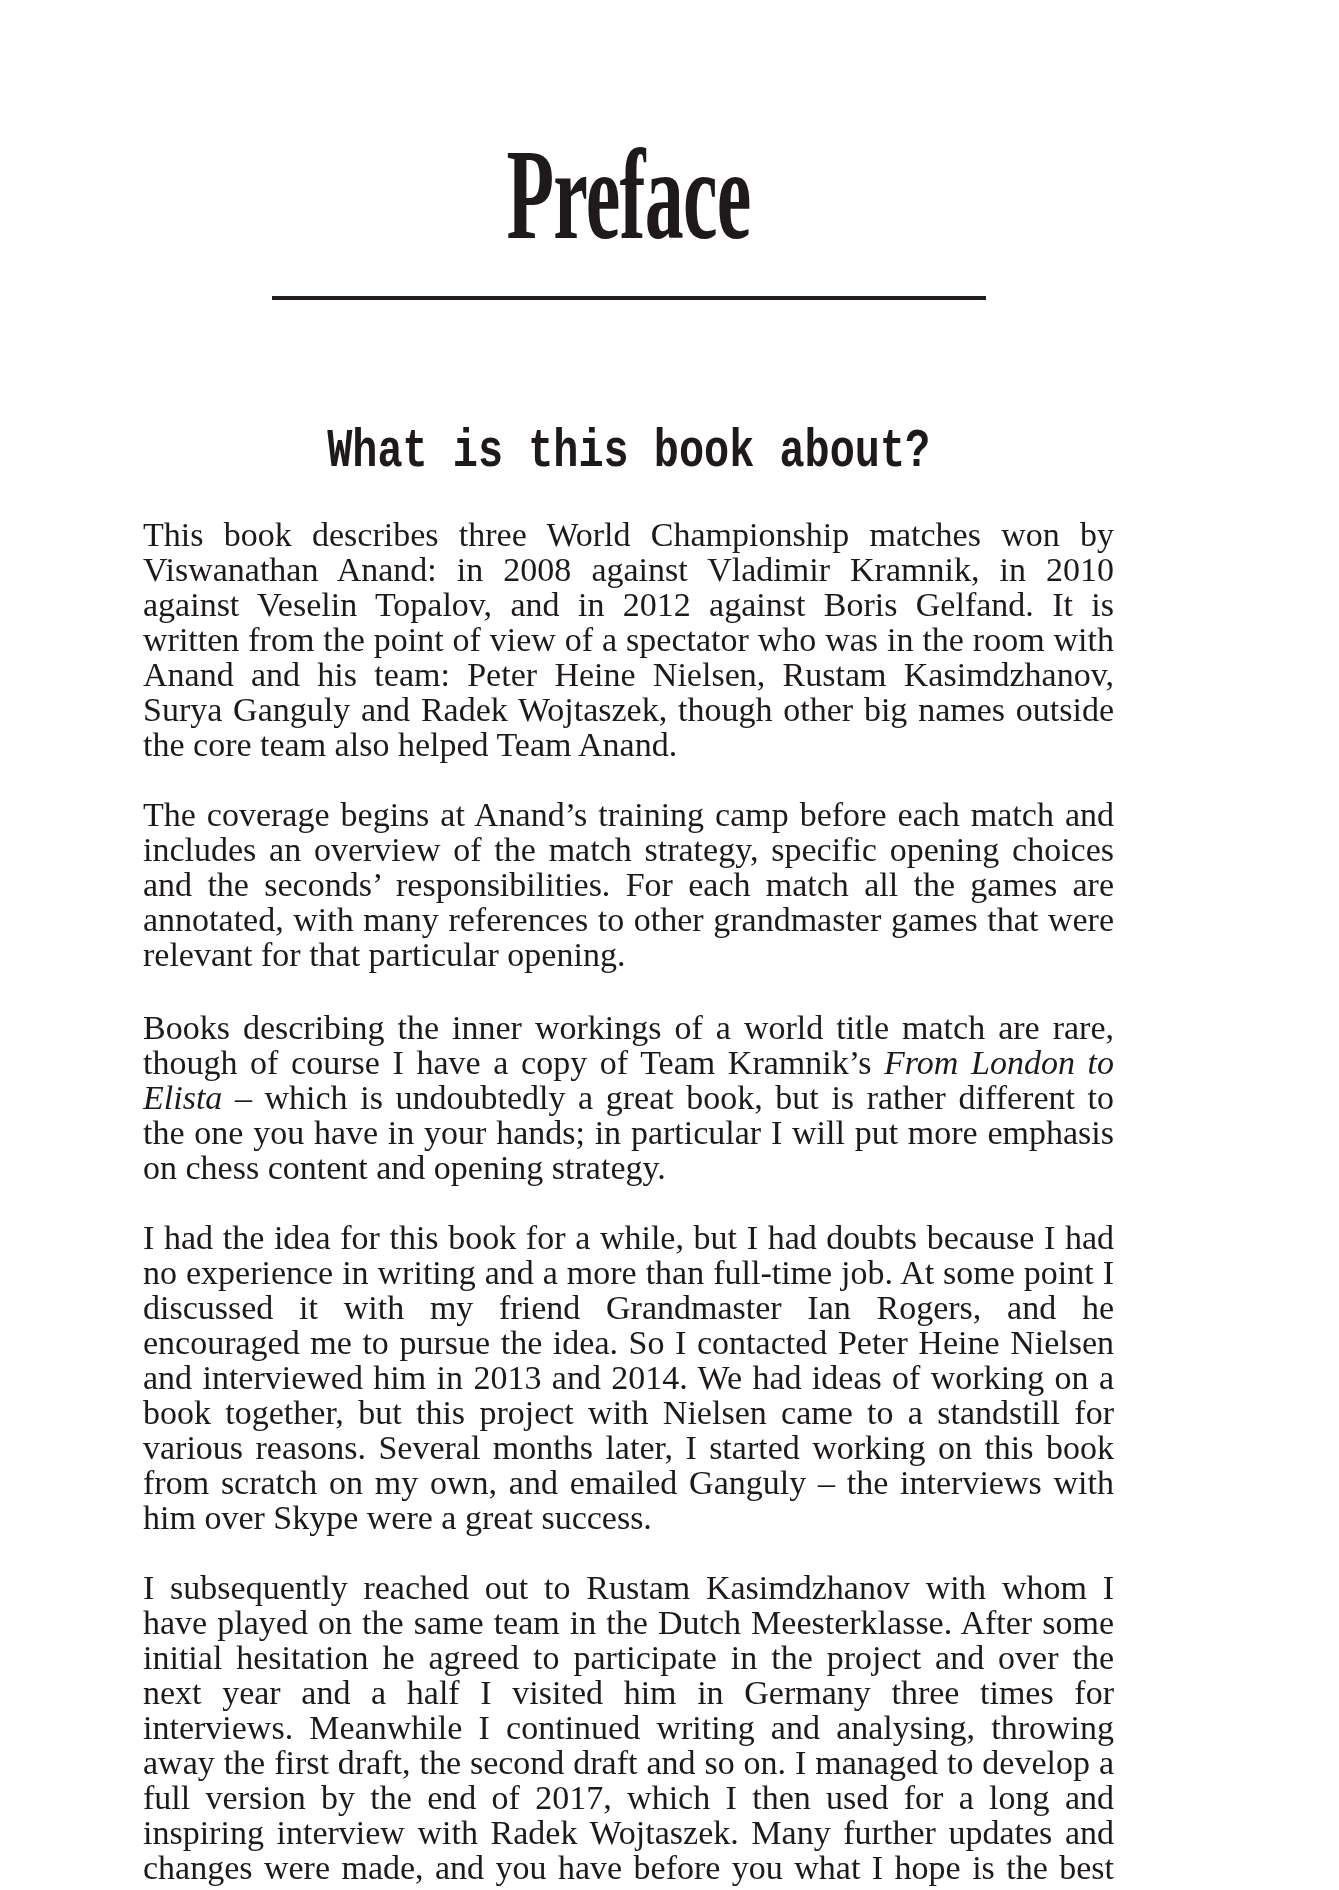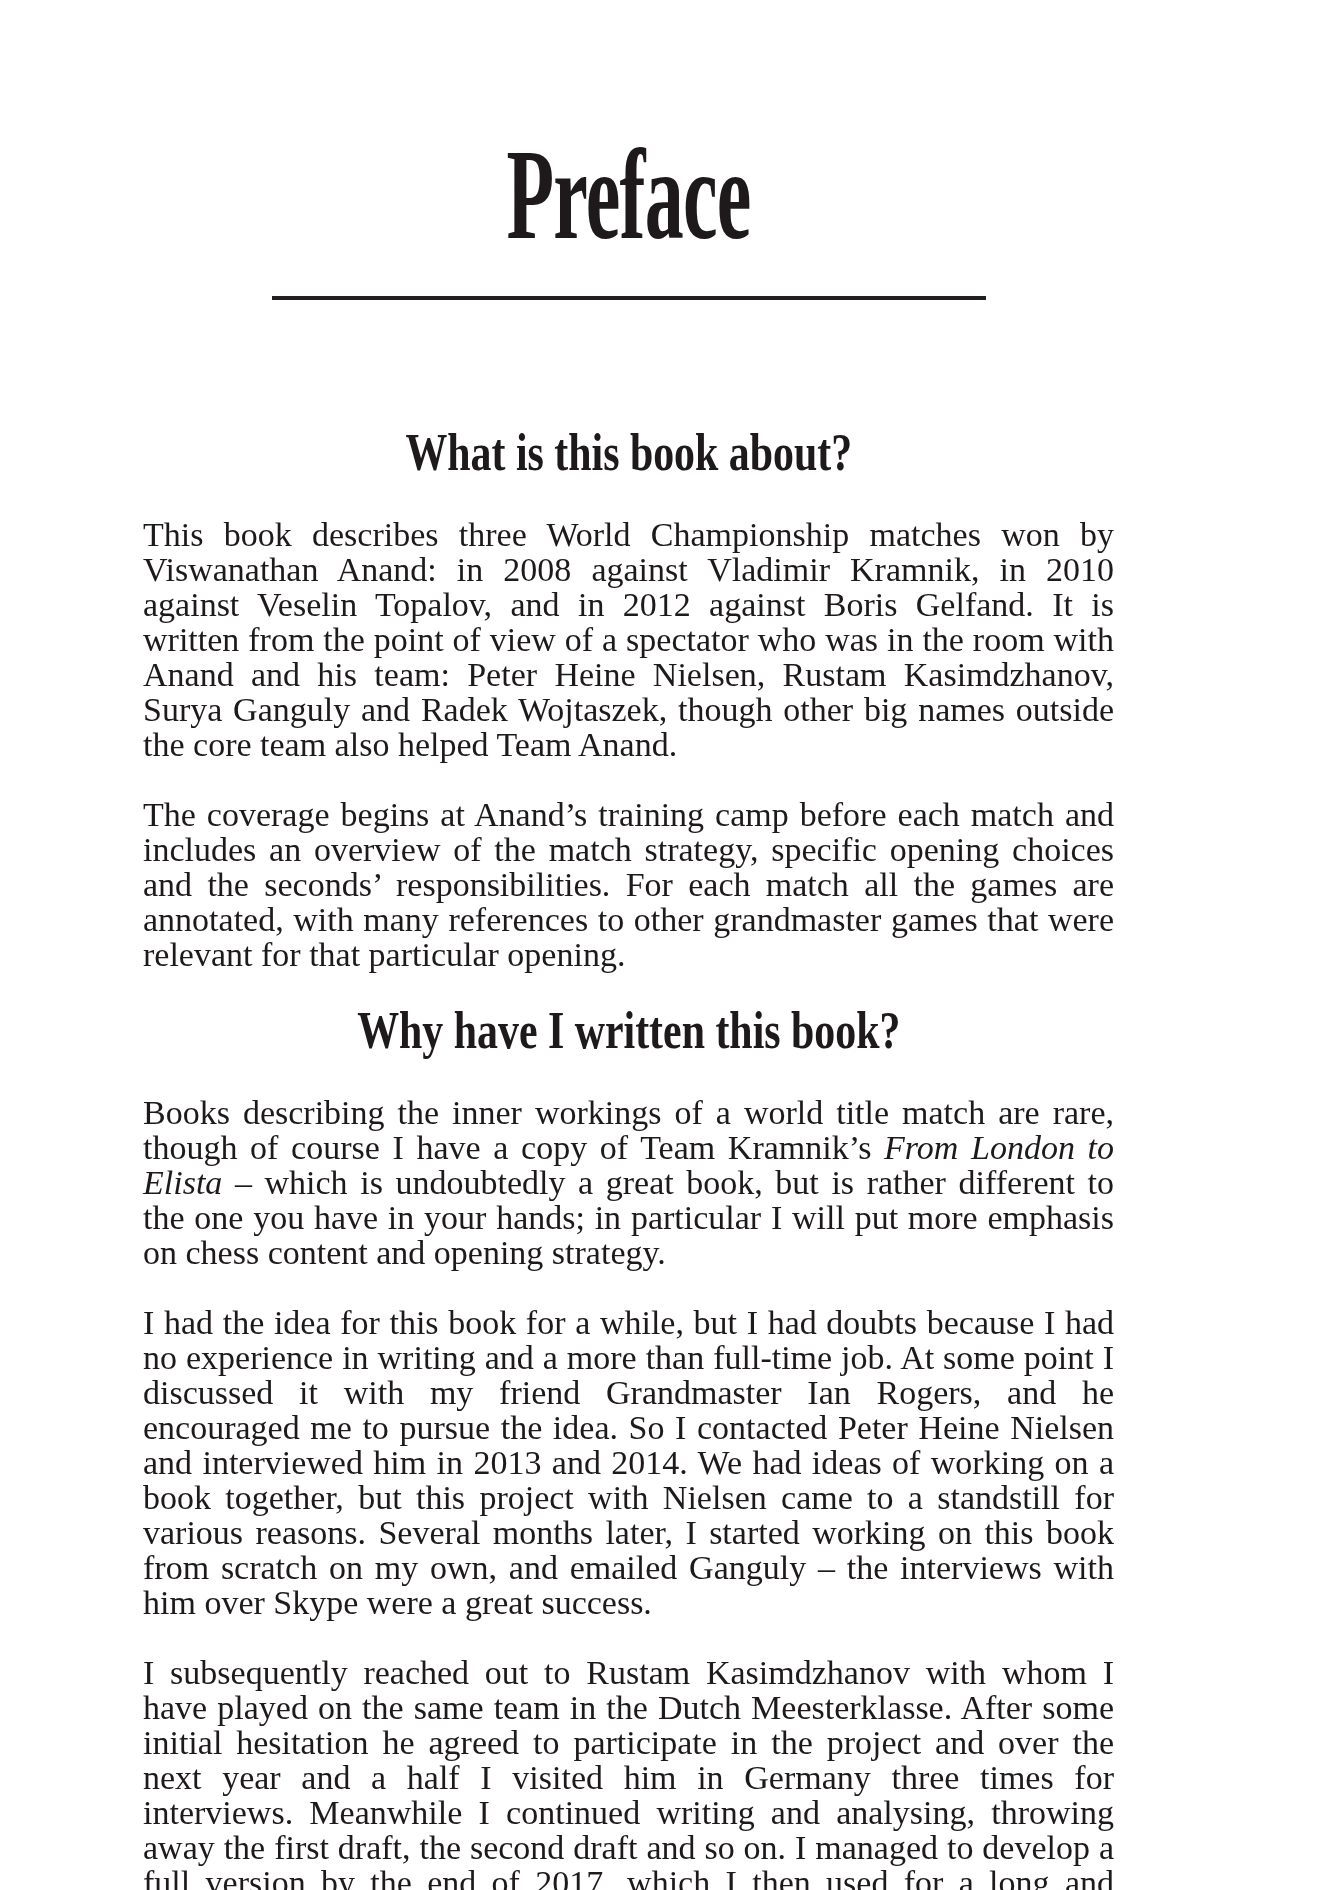--- a/index.html
+++ b/index.html
@@ -43,20 +43,21 @@
     border: none;
   }
   .section-heading {
     height: 53px;
     line-height: 53px;
     font-size: 53px;
     font-weight: bold;
     text-align: center;
     white-space: nowrap;
     margin: 0;
+    font-family: Liberation Mono, monospace;
   }
   .heading-what { margin-top: 126px; }
   .heading-why  { margin-top: 32px; }
   .section-heading .squeeze {
     display: inline-block;
     transform: scaleX(0.79);
     transform-origin: 50% 50%;
   }
   p.body-para {
     margin: 35px 0 0 0;
@@ -77,21 +78,20 @@
     <div class="book-title"><span class="squeeze">Preface</span></div>
 
     <div class="title-rule"></div>
 
     <h1 class="section-heading heading-what"><span class="squeeze">What is this book about?</span></h1>
 
     <p class="body-para para-first-of-section">This book describes three World Championship matches won by Viswanathan Anand: in 2008 against Vladimir Kramnik, in 2010 against Veselin Topalov, and in 2012 against Boris Gelfand. It is written from the point of view of a spectator who was in the room with Anand and his team: Peter Heine Nielsen, Rustam Kasimdzhanov, Surya Ganguly and Radek Wojtaszek, though other big names outside the core team also helped Team Anand.</p>
 
     <p class="body-para">The coverage begins at Anand’s training camp before each match and includes an overview of the match strategy, specific opening choices and the seconds’ responsibilities. For each match all the games are annotated, with many references to other grandmaster games that were relevant for that particular opening.</p>
 
-    <h1 class="section-heading heading-why"><span class="squeeze">Why have I written this book?</span></h1>
 
     <p class="body-para para-first-of-section"><span>Books describing the inner workings of a world title match are rare, though of course I have a copy of Team Kramnik’s </span><span class="italic">From London to Elista</span><span> – which is undoubtedly a great book, but is rather different to the one you have in your hands; in particular I will put more emphasis on chess content and opening strategy.</span></p>
 
     <p class="body-para">I had the idea for this book for a while, but I had doubts because I had no experience in writing and a more than full-time job. At some point I discussed it with my friend Grandmaster Ian Rogers, and he encouraged me to pursue the idea. So I contacted Peter Heine Nielsen and interviewed him in 2013 and 2014. We had ideas of working on a book together, but this project with Nielsen came to a standstill for various reasons. Several months later, I started working on this book from scratch on my own, and emailed Ganguly – the interviews with him over Skype were a great success.</p>
 
     <p class="body-para">I subsequently reached out to Rustam Kasimdzhanov with whom I have played on the same team in the Dutch Meesterklasse. After some initial hesitation he agreed to participate in the project and over the next year and a half I visited him in Germany three times for interviews. Meanwhile I continued writing and analysing, throwing away the first draft, the second draft and so on. I managed to develop a full version by the end of 2017, which I then used for a long and inspiring interview with Radek Wojtaszek. Many further updates and changes were made, and you have before you what I hope is the best version I can produce of the story of Anand’s match victories.</p>
 
   </div>
 </div>
 

